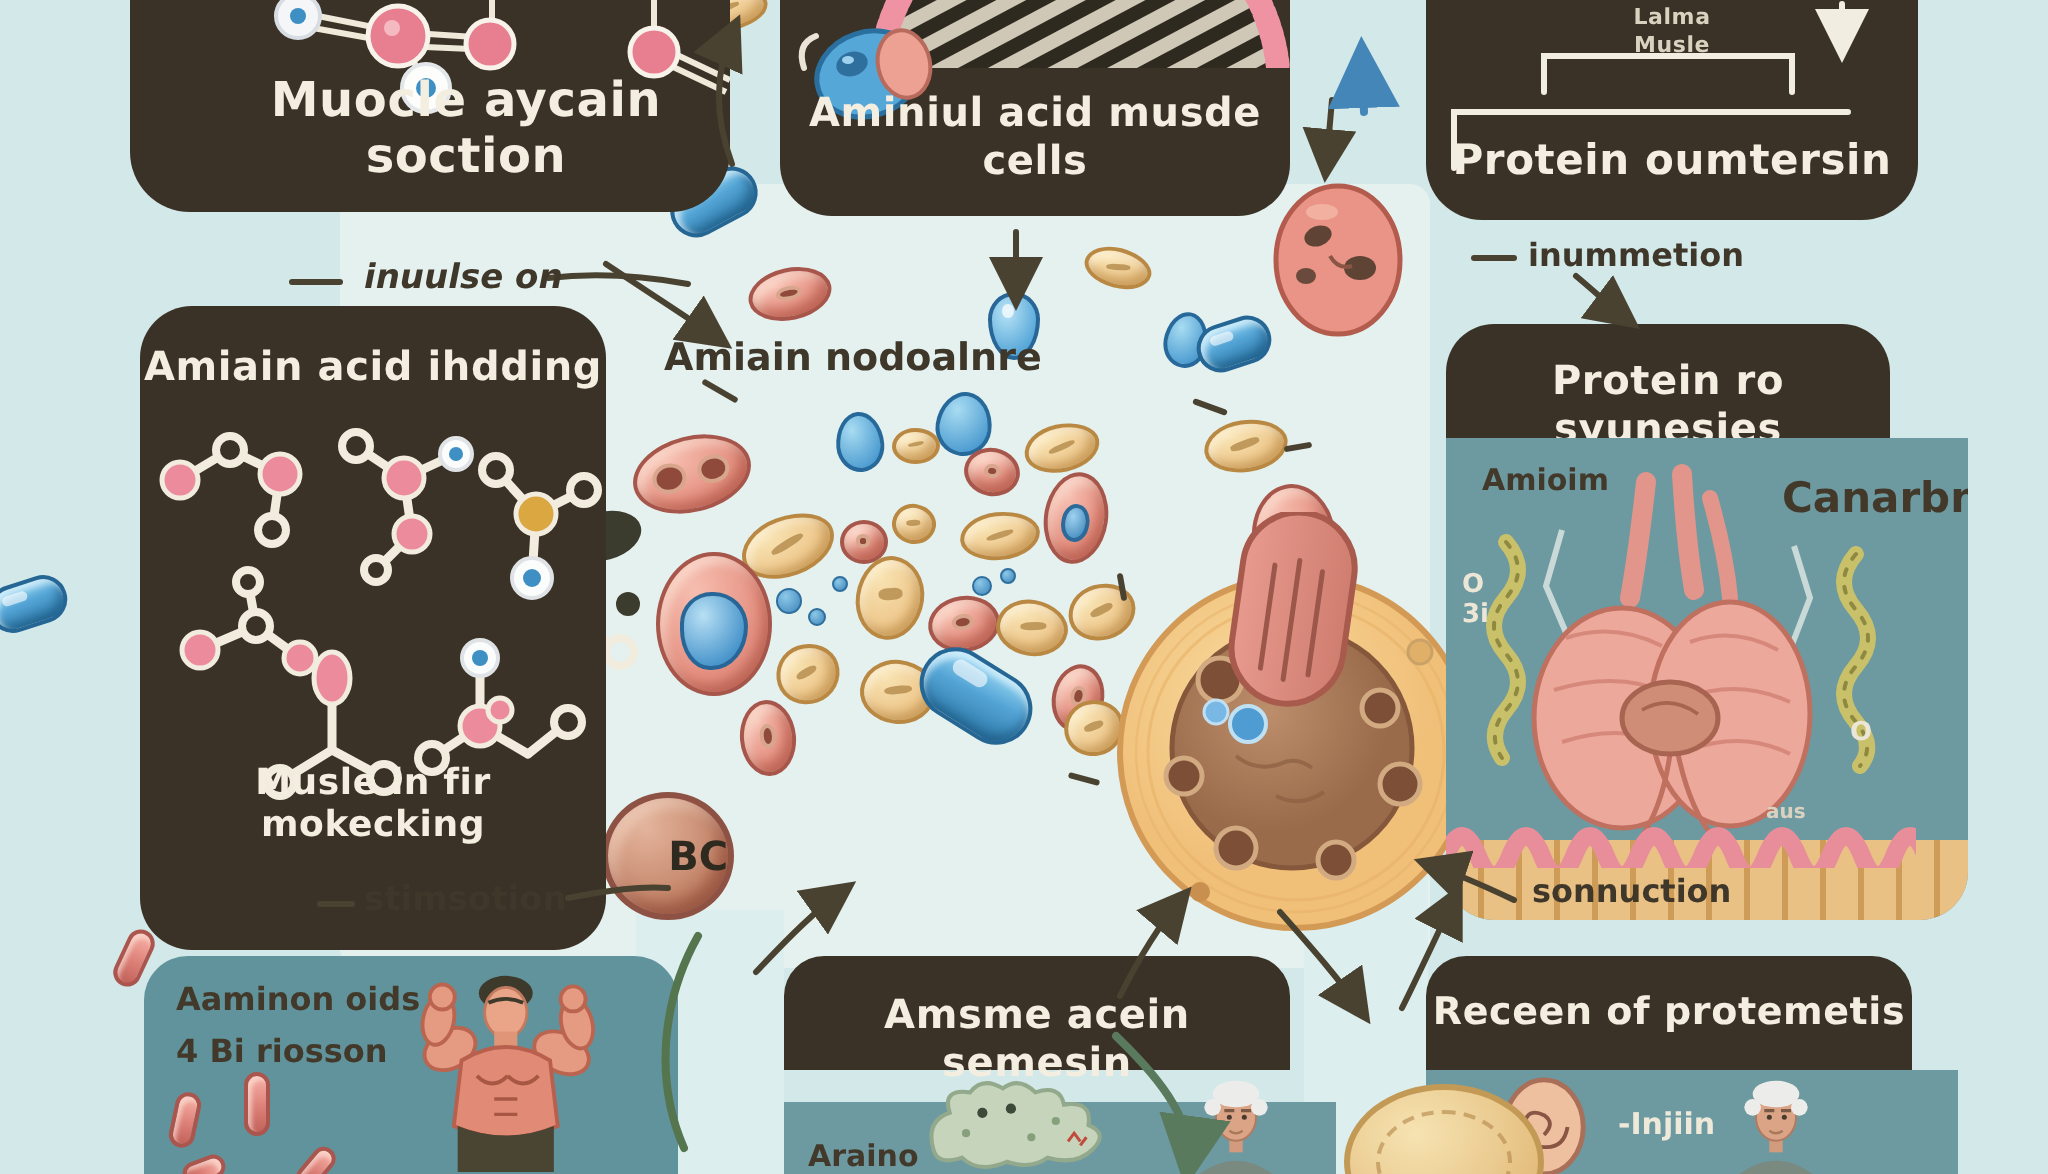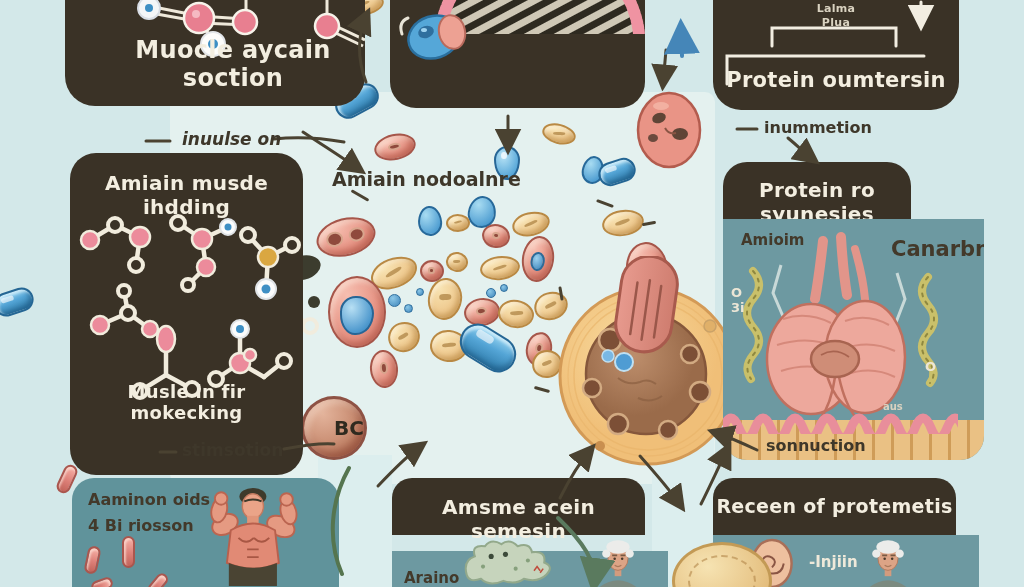--- a/index.html
+++ b/index.html
@@ -117,30 +117,31 @@
       <path d="M8,86 A100,100 0 0 1 207,86 Z" fill="url(#stripes)"></path>
       <path d="M8,86 A100,100 0 0 1 207,86" fill="none" stroke="#ef93a2" stroke-width="12" stroke-dasharray="2.5 2.5" stroke-linecap="round"></path>
     </svg>
     <svg class="abs" style="left:6px;top:36px;" width="76" height="66" viewBox="0 0 76 66">
       <path d="M6,30 Q2,18 12,14" fill="none" stroke="#e9e4d6" stroke-width="3" stroke-linecap="round"></path>
       <ellipse cx="38" cy="33" rx="26" ry="21" transform="rotate(-18 38 33)" fill="#55a7d8" stroke="#2a6f9e" stroke-width="2.5"></ellipse>
       <ellipse cx="56" cy="28" rx="13" ry="17" transform="rotate(-12 56 28)" fill="#eda193" stroke="#b86a5c" stroke-width="2"></ellipse>
       <ellipse cx="30" cy="28" rx="8" ry="6" transform="rotate(-18 30 28)" fill="#2f6f9e"></ellipse>
       <ellipse cx="28" cy="26" rx="3" ry="2" fill="#9ed2ef"></ellipse>
     </svg>
+    <div class="panel-label" style="bottom:16px;font-size:20px;">Aminiul acid musde cells</div>
   </div>
 
   <div class="panel" style="left:713px;top:-52px;width:246px;height:162px;border-radius:28px;">
     <div class="panel-label" style="top:54px;font-size:11px;color:#d9d2c0;">Lalma</div>
-    <div class="panel-label" style="top:68px;font-size:11px;color:#d9d2c0;">Plua</div>
+    <div class="panel-label" style="top:68px;font-size:11px;color:#d9d2c0;">Musle</div>
     <div class="panel-label" style="bottom:18px;font-size:21px;">Protein oumtersin</div>
   </div>
 
   <div class="panel" style="left:70px;top:153px;width:233px;height:322px;border-radius:26px;">
-    <div class="panel-label" style="top:18px;font-size:20px;">Amiain musde ihdding</div>
+    <div class="panel-label" style="top:18px;font-size:20px;">Amiain acid ihdding</div>
     <svg class="abs" style="left:0;top:52px;" width="233" height="210" viewBox="0 0 233 210">
       <g stroke="#f1ecdd" stroke-width="4.5" fill="none" stroke-linecap="round">
         <path d="M20,35 L45,20"></path>
           <path d="M45,20 L70,32"></path>
           <path d="M70,32 L66,60"></path>
         <path d="M108,18 L132,34"></path>
           <path d="M132,34 L158,22"></path>
           <path d="M132,34 L136,62"></path>
           <path d="M136,62 L118,80"></path>
         <path d="M178,30 L198,52"></path>
@@ -201,21 +202,21 @@
     <g fill="none" stroke="#f1ecdd" stroke-width="4">
       <circle cx="22" cy="72" r="7"></circle>
         <circle cx="40" cy="86" r="7"></circle>
         <circle cx="16" cy="94" r="7"></circle>
       <path d="M28,76 L35,82"></path>
         <path d="M22,90 L33,88"></path>
     </g>
     <circle cx="10" cy="102" r="7" fill="#ec8b9b" stroke="#f1ecdd" stroke-width="2.5"></circle>
   </svg>
 
-  <div class="panel" style="left:723px;top:162px;width:188px;height:57px;border-radius:24px 24px 0 0;">
+  <div class="panel" style="left:723px;top:162px;width:222px;height:57px;border-radius:24px 24px 0 0;">
     <div class="panel-label" style="top:16px;font-size:20px;">Protein ro syunesies</div>
   </div>
   <div class="mr-body" style="left:723px;top:219px;width:235px;height:241px;border-radius:0 0 24px 24px;">
     <div class="teal-label" style="left:18px;top:12px;font-size:15px;">Amioim</div>
     <div class="teal-label" style="left:132px;top:18px;font-size:21px;margin-left:36px;">Canarbna</div>
     <div class="small-cream" style="left:8px;top:66px;font-size:13px;width:16px;line-height:15px;">O 3i</div>
     <div class="small-cream" style="left:202px;top:140px;font-size:13px;">O</div>
     <div class="small-cream" style="left:160px;top:182px;font-size:10px;color:#d9d2c0;">aus</div>
     <svg class="abs" style="left:0;top:0;" width="235" height="200" viewBox="0 0 235 200">
       <g fill="none" stroke="#dfe9e6" stroke-width="3" opacity=".8">

